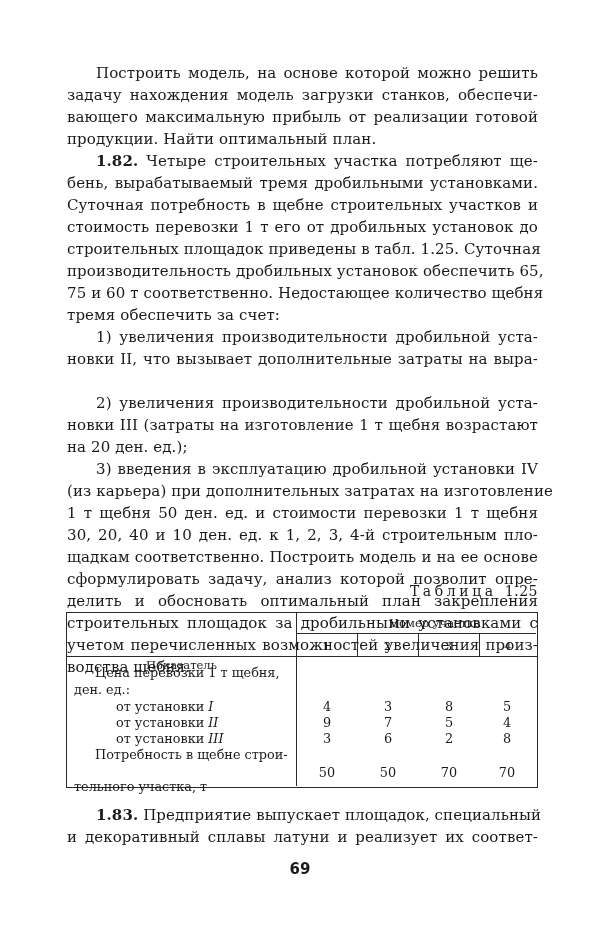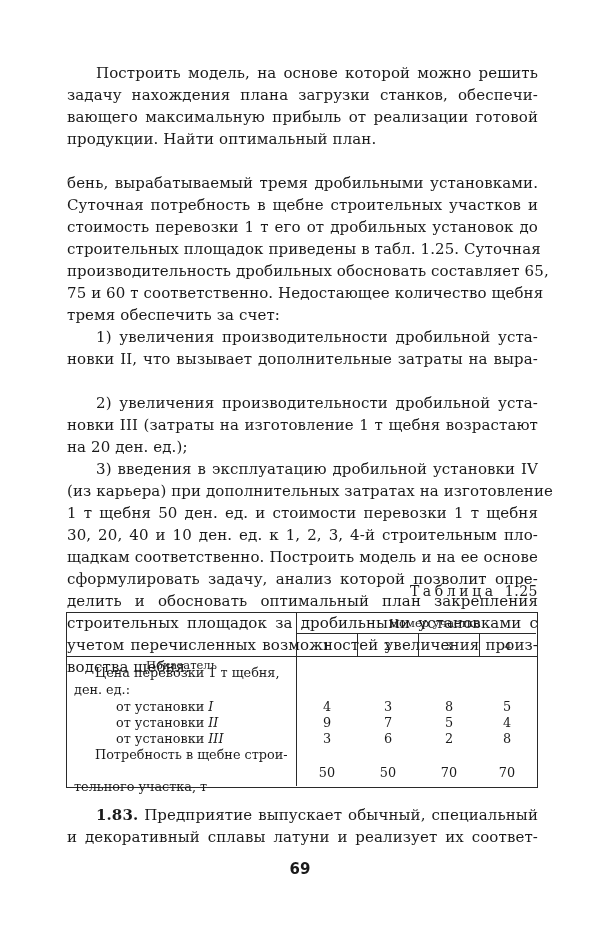--- a/index.html
+++ b/index.html
@@ -34,29 +34,30 @@
 
     .pagenum { position: absolute; left: 0; width: 600px; top: 860px; text-align: center;
       font-family: "DejaVu Sans", "Liberation Sans", sans-serif; font-weight: bold; font-size: 15px; }
   </style>
 </head>
 <body>
 
 <div class="page">
 
   <div class="line indent" style="top:62px">Построить модель, на основе которой можно решить</div>
-  <div class="line" style="top:84px">задачу нахождения плана загрузки станков, обеспечи-</div>
+  <div class="line" style="top:84px">задачу нахождения модель загрузки станков, обеспечи-</div>
   <div class="line" style="top:106px">вающего максимальную прибыль от реализации готовой</div>
   <div class="line last" style="top:128px">продукции. Найти оптимальный план.</div>
 
+  <div class="line indent" style="top:150px"><span class="bold">1.82.</span><span> Четыре строительных участка потребляют ще-</span></div>
   <div class="line" style="top:172px">бень, вырабатываемый тремя дробильными установками.</div>
   <div class="line" style="top:194px">Суточная потребность в щебне строительных участков и</div>
   <div class="line" style="top:216px">стоимость перевозки 1 т его от дробильных установок до</div>
   <div class="line" style="top:238px">строительных площадок приведены в табл. 1.25. Суточная</div>
-  <div class="line" style="top:260px">производительность дробильных обосновать составляет 65,</div>
+  <div class="line" style="top:260px">производительность дробильных установок обеспечить 65,</div>
   <div class="line" style="top:282px">75 и 60 т соответственно. Недостающее количество щебня</div>
   <div class="line last" style="top:304px">тремя обеспечить за счет:</div>
 
   <div class="line indent" style="top:326px">1) увеличения производительности дробильной уста-</div>
   <div class="line" style="top:348px">новки II, что вызывает дополнительные затраты на выра-</div>
 
   <div class="line indent" style="top:392px">2) увеличения производительности дробильной уста-</div>
   <div class="line" style="top:414px">новки III (затраты на изготовление 1 т щебня возрастают</div>
   <div class="line last" style="top:436px">на 20 ден. ед.);</div>
 
@@ -110,17 +111,17 @@
     <div class="num-cell" style="left:420px; top:118px;">8</div>
 
     <div class="td" style="left:28px; top:134px;">Потребность в щебне строи-</div>
     <div class="td" style="left:7px; top:166px;">тельного участка, т</div>
     <div class="num-cell" style="left:240px; top:152px;">50</div>
     <div class="num-cell" style="left:301px; top:152px;">50</div>
     <div class="num-cell" style="left:362px; top:152px;">70</div>
     <div class="num-cell" style="left:420px; top:152px;">70</div>
   </div>
 
-  <div class="line indent" style="top:804px"><span class="bold">1.83.</span><span> Предприятие выпускает обычный, специальный</span></div>
+  <div class="line indent" style="top:804px"><span class="bold">1.83.</span><span> Предприятие выпускает площадок, специальный</span></div>
   <div class="line" style="top:826px">и декоративный сплавы латуни и реализует их соответ-</div>
 
   <div class="pagenum">69</div>
 </div>
 
 </body></html>

